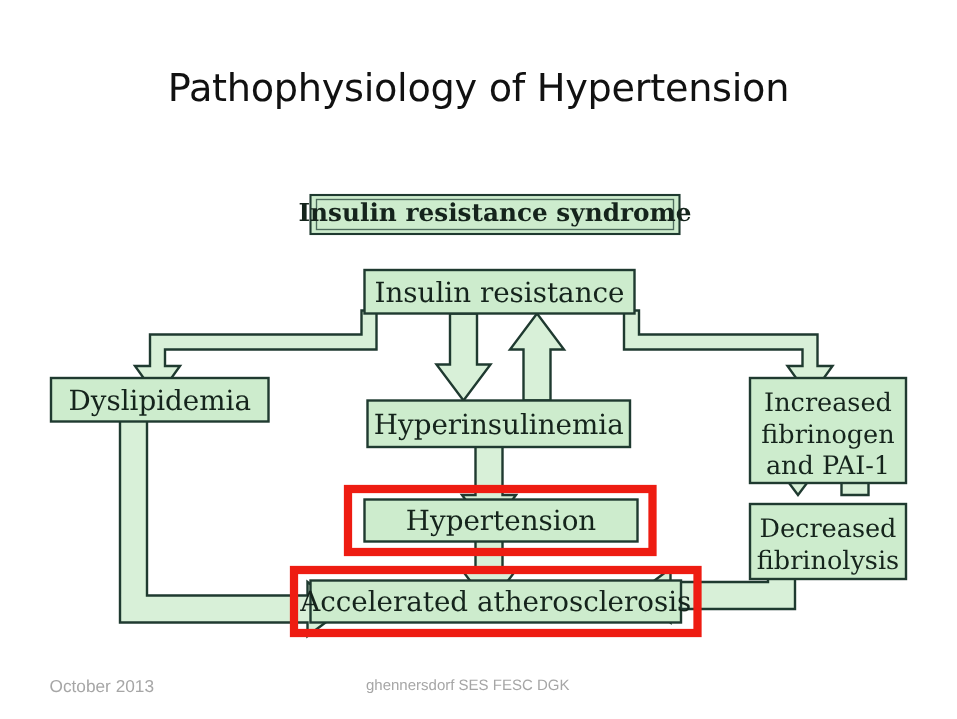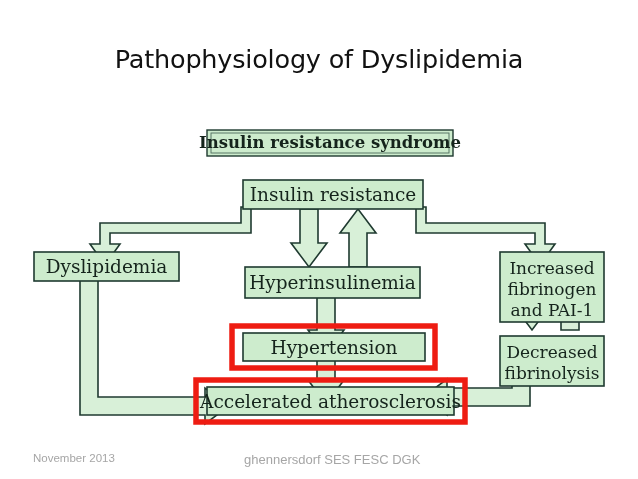--- a/index.html
+++ b/index.html
@@ -57,31 +57,31 @@
     font-family: "Liberation Sans", sans-serif;
     font-size: 11.5px;
     color: #a6a6a6;
     white-space: nowrap;
   }
   .footer-center {
     position: absolute;
     left: 244px;
     top: 452px;
     font-family: "Liberation Sans", sans-serif;
-    font-size: 13px;
+    font-size: 10px;
     color: #a6a6a6;
     white-space: nowrap;
   }
 </style>
 </head>
 <body>
 
 <div id="slide">
 
-  <div id="slide-title">Pathophysiology of Dyslipidemia</div>
+  <div id="slide-title">Pathophysiology of Hypertension</div>
 
   <div id="diagram-wrap">
     <svg id="diagram-svg" viewBox="0 0 638 336" xmlns="http://www.w3.org/2000/svg">
 
       <g fill="#d8f0d8" stroke="#1f3a30" stroke-width="1.6" stroke-linejoin="miter">
 
         <path d="M 241 103 L 241 119 L 100 119 L 100 140 L 90 140 L 105 161 L 120 140 L 110 140 L 110 129 L 251 129 L 251 103 Z"></path>
 
         <path d="M 300 105 L 300 139 L 291 139 L 309 163 L 327 139 L 318 139 L 318 105 Z"></path>
 
@@ -145,16 +145,16 @@
       </g>
 
       <g>
         <rect x="207" y="283" width="247" height="28" fill="#cdeccd" stroke="#1f3a30" stroke-width="1.6"></rect>
         <text class="node-text" x="330.5" y="303.5" text-anchor="middle" font-size="18.5">Accelerated atherosclerosis</text>
       </g>
 
     </svg>
   </div>
 
-  <div class="footer-left">November 2013</div>
+  <div class="footer-left">October 2013</div>
   <div class="footer-center">ghennersdorf SES FESC DGK</div>
 
 </div>
 
 </body></html>

